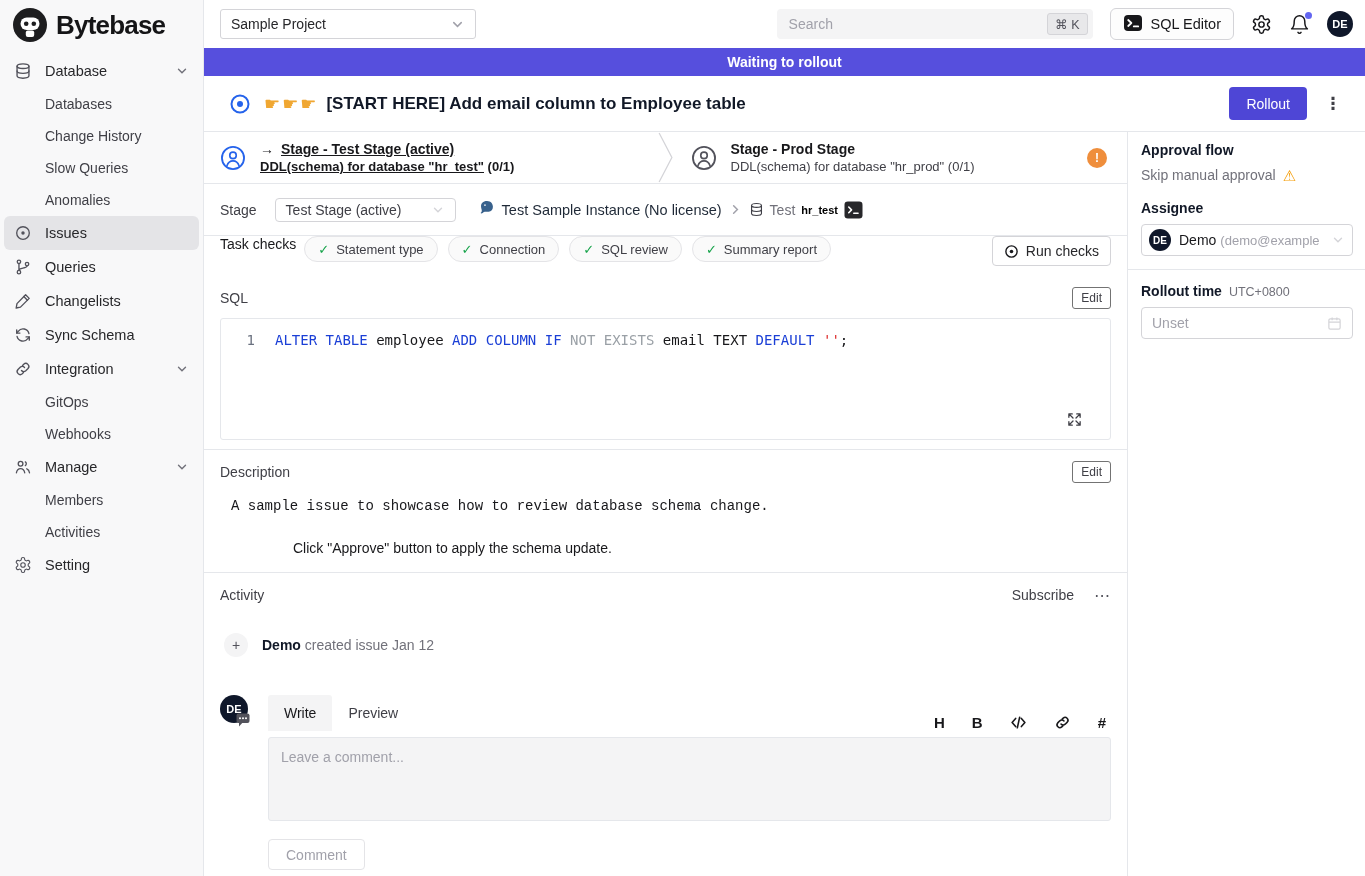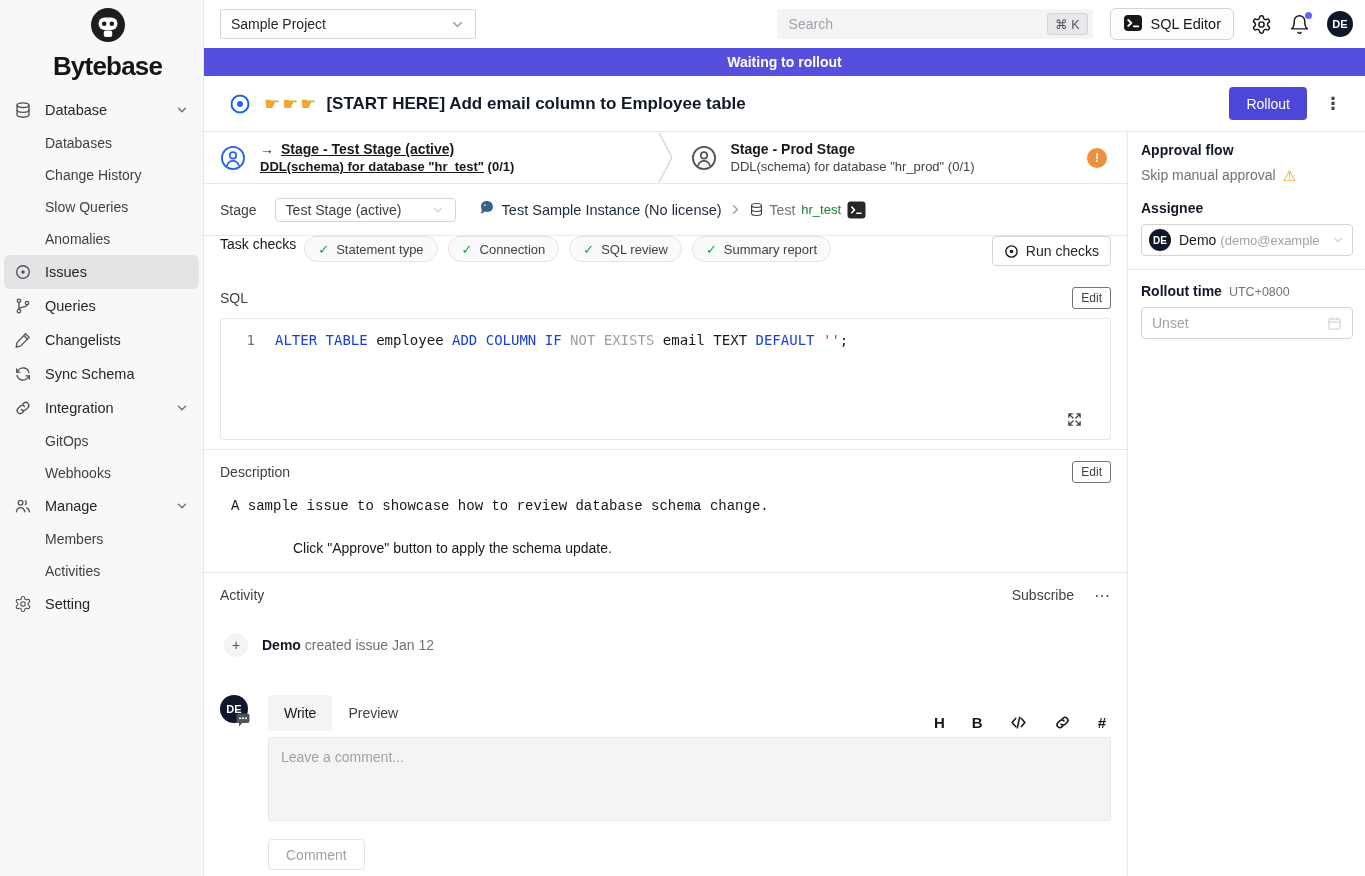--- a/index.html
+++ b/index.html
@@ -2,21 +2,21 @@
 <html><head>
 <meta charset="utf-8">
 <style>
   * { margin:0; padding:0; box-sizing:border-box; }
   html,body { width:1365px; height:876px; overflow:hidden; background:#fff;
     font-family:"Liberation Sans","DejaVu Sans",sans-serif; color:#18181b; }
   .app { position:relative; width:1365px; height:876px; display:flex; }
 
   
   .sidebar { width:204px; flex:0 0 204px; background:#f8f8f9; border-right:1px solid #e5e7eb; }
-  .logo-row { display:flex; align-items:center; gap:8px; padding:7px 0 5px 12px;flex-direction:column; }
+  .logo-row { display:flex; align-items:center; gap:8px; padding:7px 0 5px 12px; }
   .logo-mark { width:36px; height:36px; }
   .logo-text { font-size:26px; font-weight:800; letter-spacing:-0.8px; color:#151517; }
   .nav { padding:6px 4px 0 4px; }
   .nav-item { display:flex; align-items:center; height:34px; padding:0 10px; border-radius:6px;
     cursor:pointer; color:#27272a; font-size:14.5px; }
   .nav-item .nav-icon { width:18px; height:18px; margin-right:13px; color:#52525b; display:flex; align-items:center; }
   .nav-item .nav-icon svg { width:18px; height:18px; fill:none; stroke:currentColor; stroke-width:1.5;
     stroke-linecap:round; stroke-linejoin:round; }
   .nav-item.child { height:32px; padding-left:41px; color:#3f3f46; font-size:14px; }
   .nav-item.active { background:#e4e4e7; }
@@ -88,21 +88,21 @@
   .stage-row { height:52px; display:flex; align-items:center; padding-left:16px; border-bottom:1px solid #e5e7eb; font-size:14px; }
   .stage-row-label { color:#3f3f46; }
   .stage-select { width:181px; height:24px; margin-left:18px; border:1px solid #d4d4d8; border-radius:4px;
     display:flex; align-items:center; padding:0 10px; color:#3f3f46; cursor:pointer; background:#fff; }
   .stage-select svg { margin-left:auto; width:14px; height:14px; fill:none; stroke:#d4d4d8; stroke-width:1.6; stroke-linecap:round; }
   .crumb { display:flex; align-items:center; margin-left:22px; gap:6px; }
   .crumb .inst { font-weight:500; color:#1f2937; font-size:14.5px; cursor:pointer; }
   .crumb-chev svg { width:15px; height:15px; fill:none; stroke:#a1a1aa; stroke-width:1.6; stroke-linecap:round; display:block; }
   .db-ico svg { width:15px; height:15px; fill:none; stroke:#3f3f46; stroke-width:1.5; display:block; }
   .env { color:#71717a; }
-  .dbname { font-weight:400; color:#15803d; font-size:13px; cursor:pointer; }
+  .dbname { font-weight:700; color:#000000; font-size:11px; cursor:pointer; }
   .term-badge { width:19px; height:18px; cursor:pointer; }
   .term-badge svg { width:19px; height:18px; display:block; }
 
   
   .task-row { height:40px; display:flex; align-items:flex-start; padding:0 16px; gap:6px; }
   .task-label { font-size:14px; color:#18181b; margin-right:2px; }
   .pill { height:26px; border:1px solid #e4e4e7; background:#fafafa; border-radius:999px;
     display:flex; align-items:center; gap:7px; padding:0 13px; cursor:pointer; }
   .pill .chk { color:#16a34a; font-size:13px; font-weight:700; }
   .pill .pl { font-size:13px; color:#3f3f46; }

